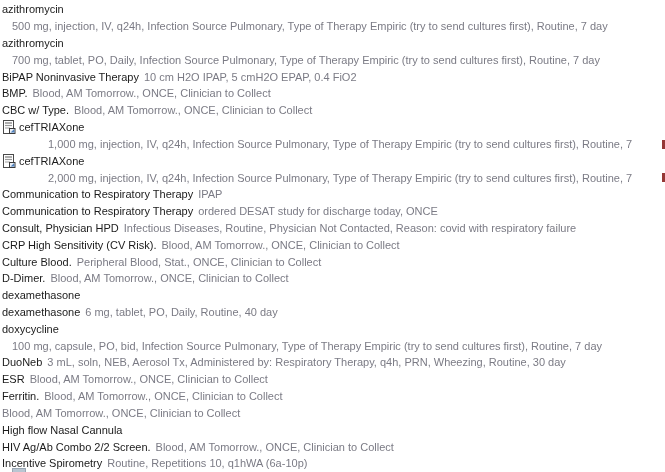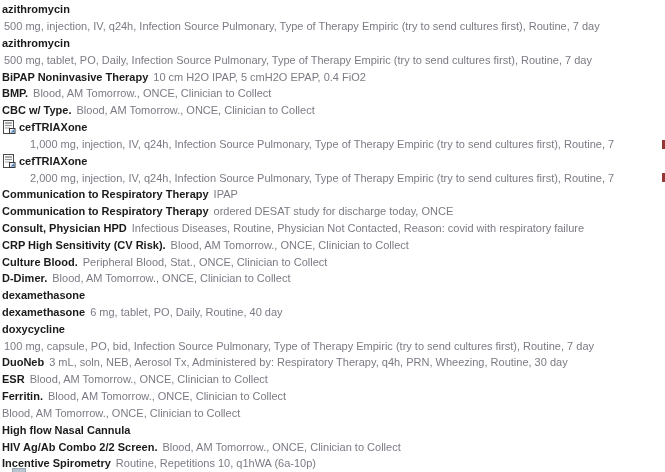--- a/index.html
+++ b/index.html
@@ -13,23 +13,23 @@
     width:665px;height:472px;
     padding-top:1px;box-sizing:border-box;
   }
   .row{
     position:relative;
     height:16.82px;
     display:flex;align-items:center;
     white-space:nowrap;overflow:hidden;
     padding-left:2px;
   }
-  .row.sub{padding-left:4px;}
-  .row.sub2{padding-left:30px;}
-  .label{font-weight:bold;color:#1b1b1b;}
+  .row.sub{padding-left:12px;}
+  .row.sub2{padding-left:48px;}
+  .label{font-weight:normal;color:#1b1b1b;}
   .detail{color:#7b7b85;}
   .label + .detail{margin-left:5px;}
   .oicon{
     width:14px;height:14px;flex:0 0 14px;margin-right:3px;
     display:inline-block;
   }
   .edge-mark{
     position:absolute;right:0;top:4px;width:3px;height:9px;
   }
   .clipped-partial{
@@ -54,21 +54,21 @@
     <span class="detail">500 mg, injection, IV, q24h, Infection Source Pulmonary, Type of Therapy Empiric (try to send cultures first), Routine, 7 day</span>
 
   </div>
     <div class="row">
 
     <span class="label">azithromycin</span>
 
   </div>
     <div class="row sub">
 
-    <span class="detail">500 mg, tablet, PO, Daily, Infection Source Pulmonary, Type of Therapy Empiric (try to send cultures first), Routine, 7 day</span>
+    <span class="detail">700 mg, tablet, PO, Daily, Infection Source Pulmonary, Type of Therapy Empiric (try to send cultures first), Routine, 7 day</span>
 
   </div>
     <div class="row">
 
     <span class="label">BiPAP Noninvasive Therapy</span>
     <span class="detail">10 cm H2O IPAP, 5 cmH2O EPAP, 0.4 FiO2</span>
 
   </div>
     <div class="row">
 

